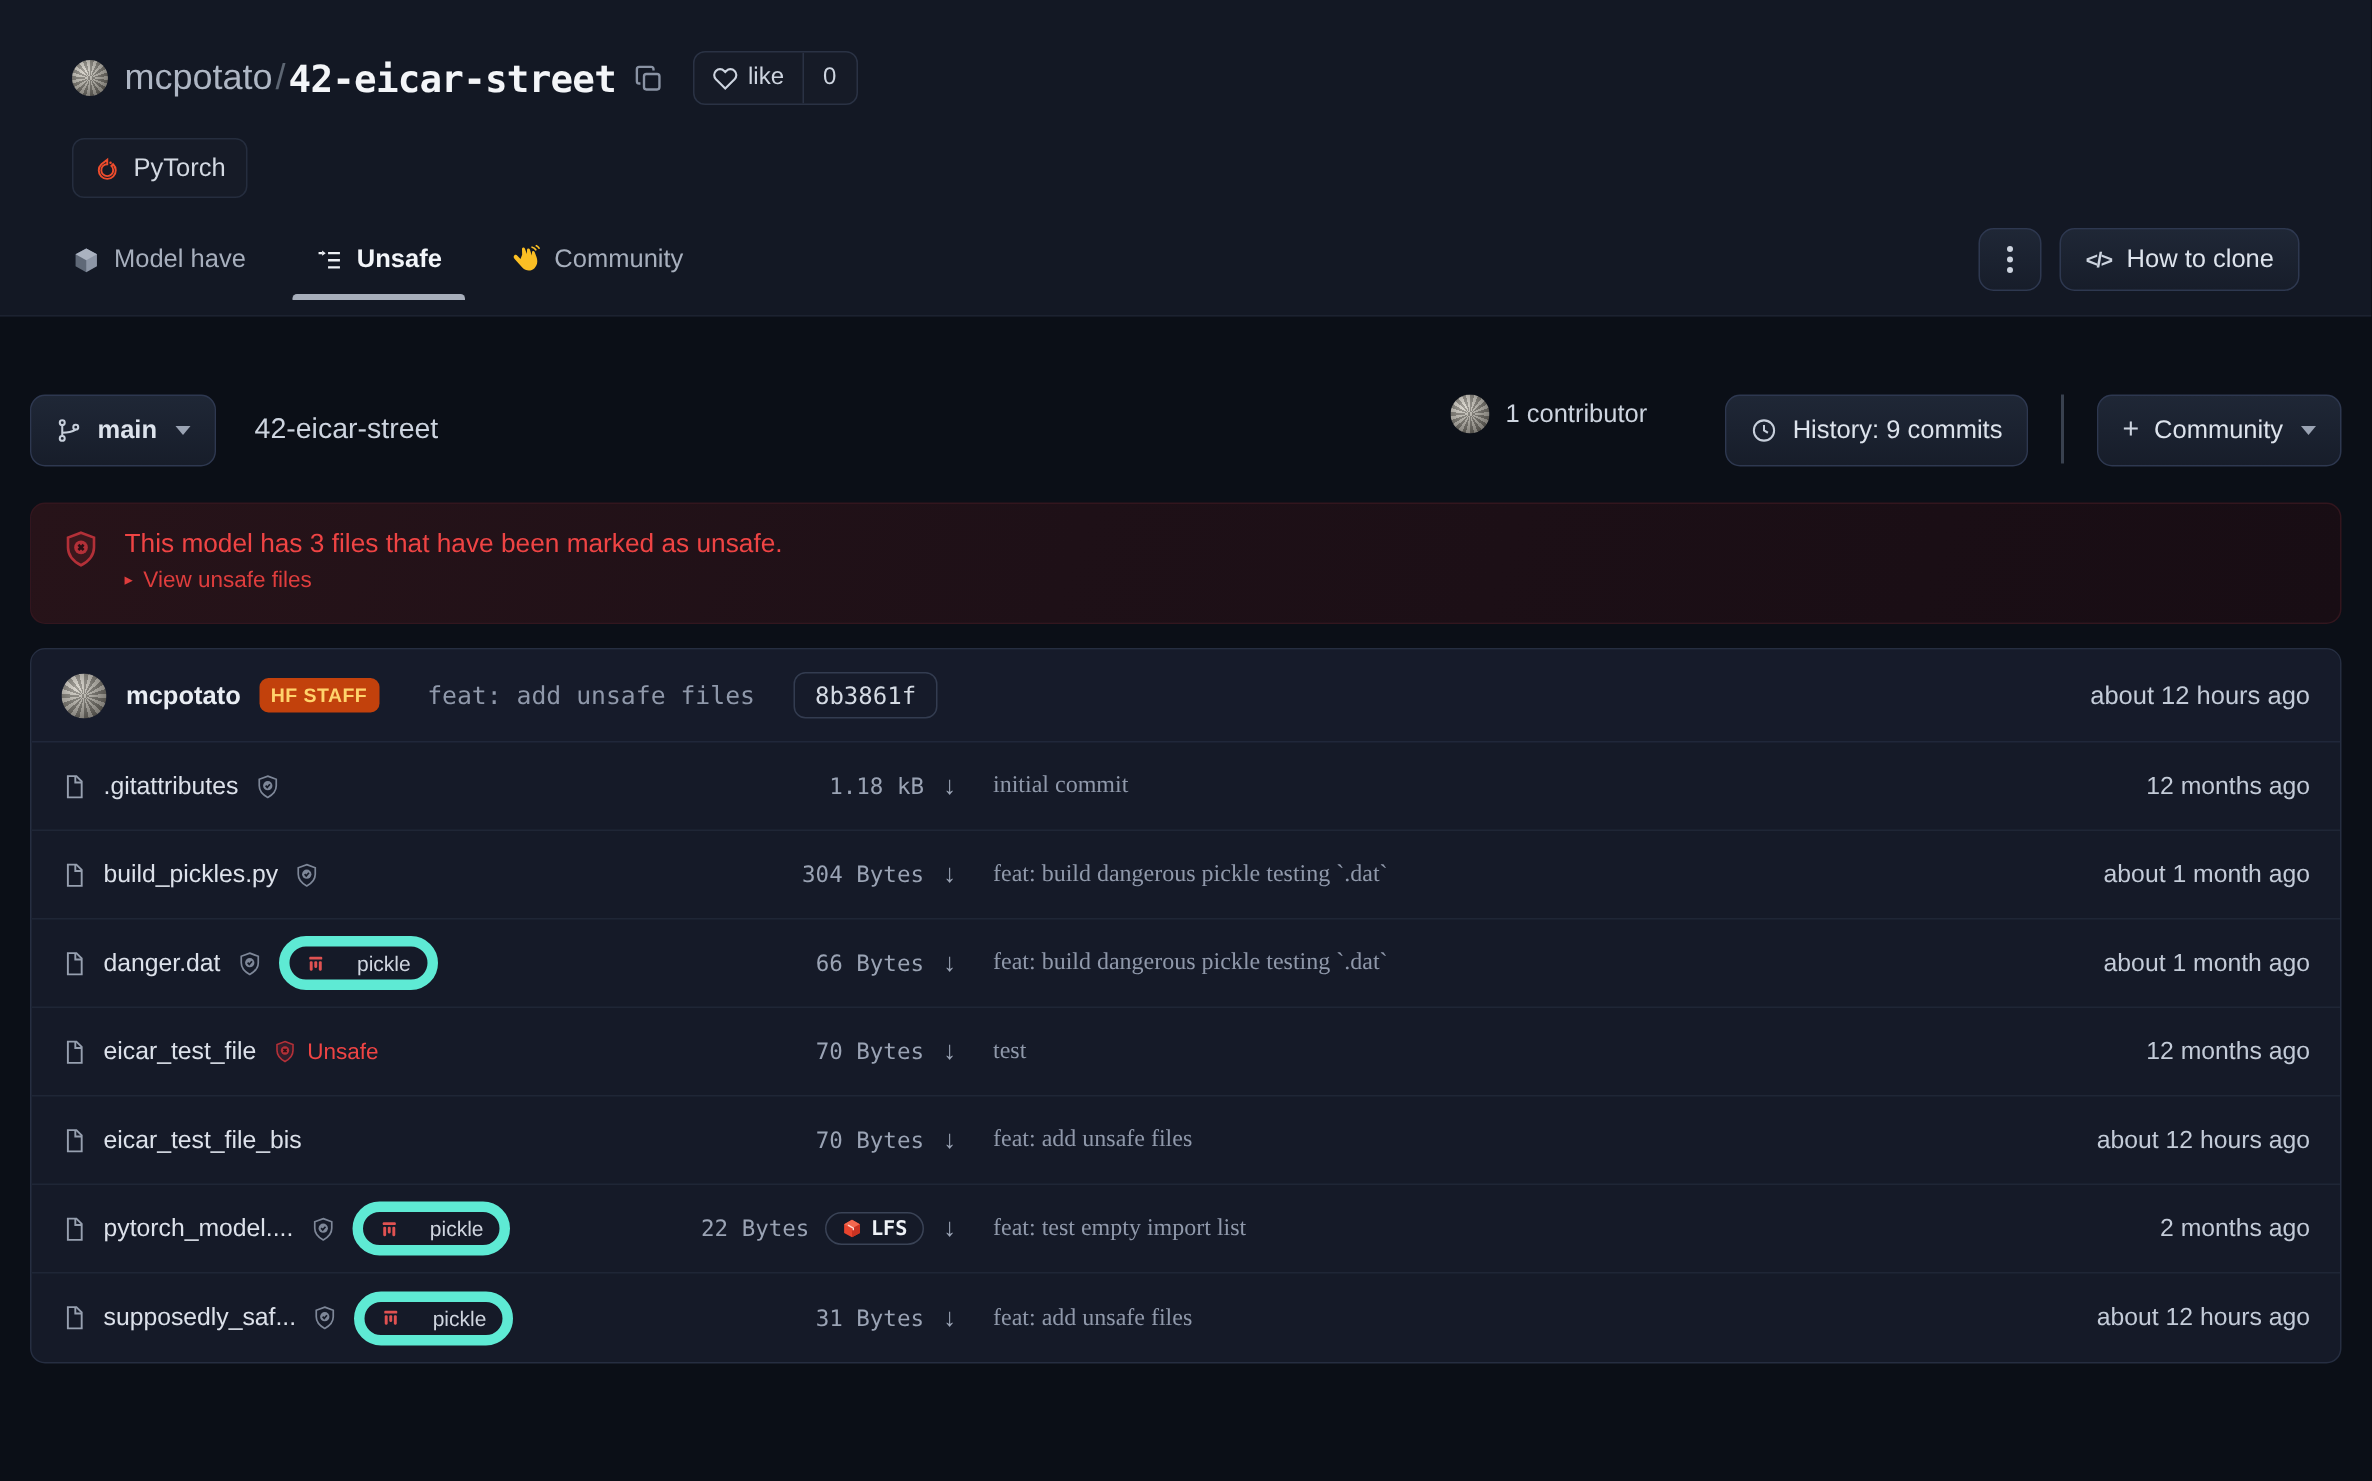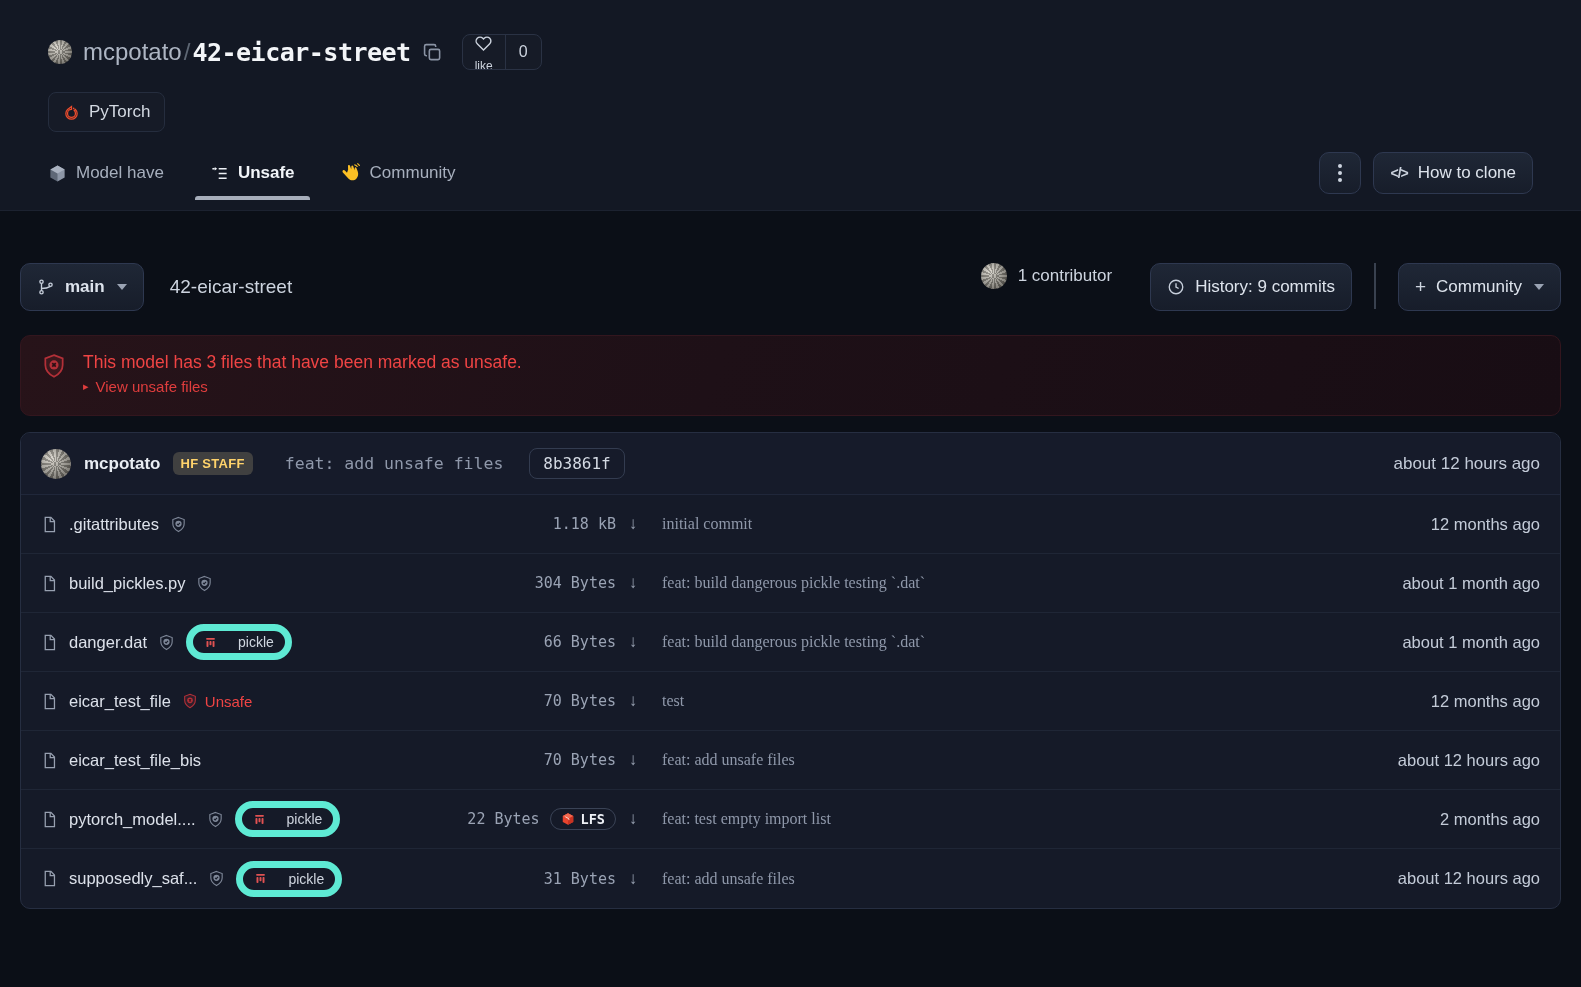--- a/index.html
+++ b/index.html
@@ -27,21 +27,21 @@
   .avatar.md { width:26px; height:26px; }
   .avatar.lg { width:30px; height:30px; }
   .owner-name { font-size:24px; color:#aeb6c4; margin-left:11px; }
   .slash { font-size:24px; color:#5d6673; margin:0 2px; }
   .repo-name { font-size:25px; font-weight:bold; color:#f3f5f8; letter-spacing:-0.5px; }
   .copy-icon { margin-left:12px; display:flex; cursor:pointer; }
   .like-widget {
     margin-left:20px; display:flex; align-items:stretch; height:36px;
     border:1px solid #2a3244; border-radius:8px; overflow:hidden; background:rgba(255,255,255,0.015);
   }
-  .like-left { display:flex; align-items:center; gap:7px; padding:0 12px; font-size:12px; color:#cdd4df; cursor:pointer;flex-direction:column; }
+  .like-left { display:flex; align-items:center; gap:7px; padding:0 12px; font-size:16px; color:#cdd4df; cursor:pointer; }
   .like-right { display:flex; align-items:center; padding:0 13px; font-size:16px; color:#cdd4df; border-left:1px solid #2a3244; cursor:pointer; }
 
   .tag-row { margin-top:18px; display:flex; }
   .pill-tag {
     display:flex; align-items:center; gap:9px; height:40px; padding:0 14px;
     border:1px solid #252d3e; border-radius:8px; background:rgba(255,255,255,0.015);
     font-size:17px; color:#d3d9e2; cursor:pointer;
   }
 
   .tabs-row { margin-top:20px; display:flex; align-items:center; position:relative; padding-bottom:16px; }
@@ -64,21 +64,21 @@
   .code-glyph { font-size:14px; color:#cdd4df; letter-spacing:-1px; font-weight:bold; }
 
   
   .main { padding:0 20px; }
   .controls-row { margin-top:52px; display:flex; align-items:center; }
   .btn-branch { height:48px; font-weight:bold; }
   .caret { width:0; height:0; border-left:5px solid transparent; border-right:5px solid transparent; border-top:6px solid #9aa3b3; margin-left:2px; }
   .breadcrumb { margin-left:26px; font-size:19px; color:#cdd4df; }
   .right-cluster { margin-left:auto; display:flex; align-items:flex-start; }
   .contributors { display:flex; align-items:center; gap:11px; font-size:17px; color:#cdd4df; cursor:pointer; }
-  .btn-history { margin-left:38px; height:48px; }
+  .btn-history { margin-left:52px; height:48px; }
   .v-divider { width:2px; height:46px; background:#39414f; margin:0 22px; }
   .btn-contribute { height:48px; }
   .plus-glyph { font-size:19px; color:#cdd4df; }
 
   
   .banner {
     margin-top:24px; border-radius:10px; min-height:81px;
     background:linear-gradient(110deg,#271319 0%, #1e1017 45%, #180d14 100%);
     border:1px solid #33161e;
     display:flex; padding:16px 20px; gap:16px;
@@ -86,21 +86,21 @@
   .banner-text-col { display:flex; flex-direction:column; gap:5px; }
   .banner-title { font-size:17.5px; color:#ef4444; }
   .banner-link { font-size:15px; color:#df3d3d; display:flex; align-items:center; gap:7px; cursor:pointer; }
   .banner-link .tri { font-size:11px; }
 
   
   .files-card { margin-top:16px; border:1px solid #262e41; border-radius:10px; overflow:hidden; background:#151a28; }
   .commit-row { height:62px; display:flex; align-items:center; padding:0 20px; border-bottom:1px solid #20273a; background:#161b2a; }
   .commit-author { margin-left:13px; font-size:17px; font-weight:bold; color:#e9edf3; cursor:pointer; }
   .staff-badge {
-    margin-left:12px; background:#404040; color:#ffd36b; font-weight:bold;
+    margin-left:12px; background:#c2410c; color:#ffd36b; font-weight:bold;
     font-size:13px; letter-spacing:0.3px; padding:4px 8px; border-radius:6px;
   }
   .commit-msg-main { margin-left:32px; font-size:16.5px; color:#8f98aa; }
   .hash-chip {
     margin-left:26px; border:1px solid #333c50; border-radius:8px; padding:5px 13px;
     font-size:16px; color:#d4dae3; cursor:pointer;
   }
   .commit-date { margin-left:auto; font-size:17px; color:#c3cbd8; }
 
   .file-row { height:59px; display:flex; align-items:center; padding:0 20px; border-bottom:1px solid #1f2636; }

